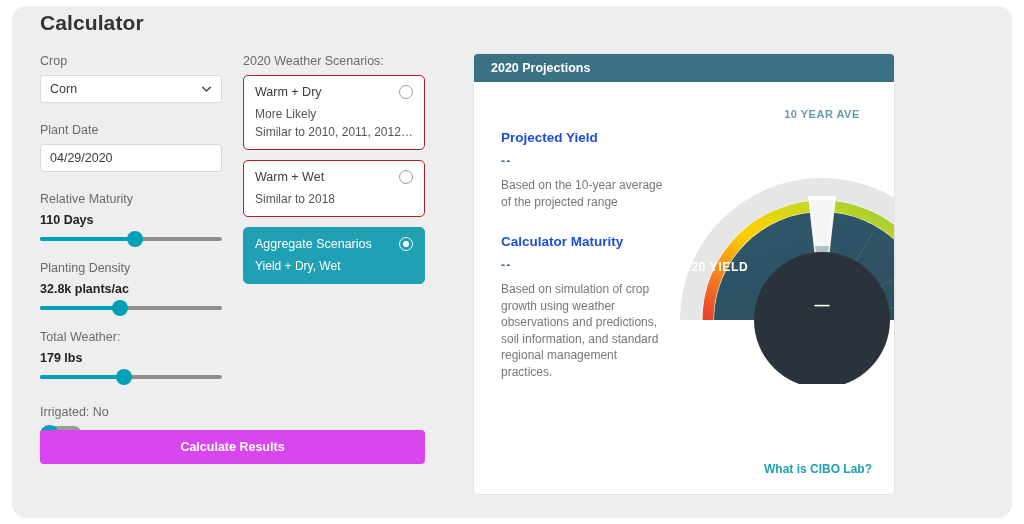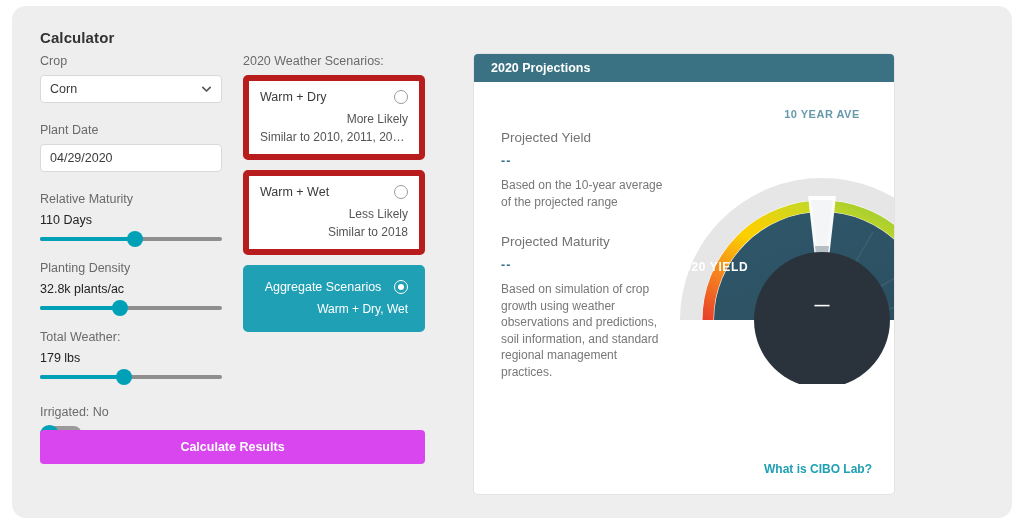--- a/index.html
+++ b/index.html
@@ -19,22 +19,22 @@
     width: 1000px;
     height: 512px;
     background: #eeeeee;
     border-radius: 14px;
   }
 
   
   .calc-title {
     position: absolute;
     left: 28px;
-    top: 23px;
-    font-size: 15px;
+    top: 5px;
+    font-size: 21px;
     font-weight: bold;
     color: #333333;
     letter-spacing: .1px;
   }
 
   .col-left { position: absolute; left: 28px; top: 48px; width: 195px; }
   .col-mid  { position: absolute; left: 231px; top: 48px; width: 190px; }
 
   .field-label {
     font-size: 12.5px;
@@ -65,21 +65,21 @@
     color: #555;
   }
   .select-box .chev svg { display:block; }
 
   .spacer-20 { height: 20px; }
   .spacer-14 { height: 14px; }
 
   
   .slider-value {
     font-size: 12.5px;
-    font-weight: normal;
+    font-weight: bold;
     color: #222222;
     margin: 6px 0 4px 0;
   }
   .slider {
     position: relative;
     width: 182px;
     height: 16px;
   }
   .slider .track {
     position: absolute;
@@ -148,45 +148,44 @@
     font-weight: bold;
     color: #00a0b7;
     text-decoration: none;
     cursor: pointer;
   }
 
   
   .scenario-card {
     width: 182px;
     background: #ffffff;
-    border: 6px solid #b91c1c;
+    border: 1px solid #b91c1c;
     border-radius: 5px;
     padding: 9px 11px 10px 11px;
     margin-bottom: 10px;
     position: relative;
   }
   .scenario-card.selected {
     background: #1fa0b5;
     border-color: #1fa0b5;
   }
   .scenario-card .sc-title {
     font-size: 12.5px;
     color: #3b3b3b;
     margin-bottom: 8px;
     padding-right: 22px;
   }
-  .scenario-card.selected .sc-title { color: #ffffff; text-align: center; }
+  .scenario-card.selected .sc-title { color: #ffffff; }
   .scenario-card .sc-line {
     font-size: 12px;
     color: #555555;
     margin-top: 4px;
     white-space: nowrap;
     overflow: hidden;
     text-overflow: ellipsis;
-    text-align: right;
   }
   .scenario-card.selected .sc-line { color: #ffffff; }
   .radio {
     position: absolute;
     right: 11px;
     top: 9px;
     width: 14px; height: 14px;
     border-radius: 50%;
     border: 1.6px solid #9b9b9b;
     background: transparent;
@@ -229,22 +228,22 @@
   .panel-body { position: relative; height: 412px; }
 
   .proj-col {
     position: absolute;
     left: 27px;
     top: 48px;
     width: 165px;
   }
   .proj-h {
     font-size: 13.5px;
-    font-weight: normal;
-    color: #737373;
+    font-weight: bold;
+    color: #1d4ed8;
     margin-bottom: 9px;
   }
   .proj-dash {
     font-size: 12.5px;
     font-weight: bold;
     color: #3a7284;
     margin-bottom: 9px;
     letter-spacing: 1px;
   }
   .proj-desc {
@@ -379,46 +378,45 @@
     <div class="scenario-card">
       <div class="sc-title">Warm + Dry</div>
       <div class="radio"></div>
       <div class="sc-line">More Likely</div>
       <div class="sc-line">Similar to 2010, 2011, 2012, 20…</div>
     </div>
 
     <div class="scenario-card">
       <div class="sc-title">Warm + Wet</div>
       <div class="radio"></div>
-      <div class="sc-line">Less Likely</div>
       <div class="sc-line">Similar to 2018</div>
     </div>
 
     <div class="scenario-card selected">
       <div class="sc-title">Aggregate Scenarios</div>
       <div class="radio"></div>
-      <div class="sc-line">Warm + Dry, Wet</div>
+      <div class="sc-line">Yield + Dry, Wet</div>
     </div>
   </div>
 
   <button class="btn-primary">Calculate Results</button>
 
   <div class="panel">
     <div class="panel-head">2020 Projections</div>
 
     <div class="panel-body">
 
       <div class="proj-col">
         <div class="proj-h">Projected Yield</div>
         <div class="proj-dash">--</div>
         <div class="proj-desc">Based on the 10-year average of the projected range</div>
 
         <div class="proj-gap"></div>
 
-        <div class="proj-h">Projected Maturity</div>
+        <div class="proj-h">Calculator Maturity</div>
         <div class="proj-dash">--</div>
         <div class="proj-desc">Based on simulation of crop growth using weather observations and predictions, soil information, and standard regional management practices.</div>
       </div>
 
       <div class="gauge-wrap">
         <div class="gauge-label">10 YEAR AVE</div>
 
         <svg class="gauge-svg" width="290" height="260" viewBox="0 0 290 260">
           <defs>
             <linearGradient id="arcgrad" x1="0" y1="1" x2="1" y2="0" gradientUnits="objectBoundingBox">

